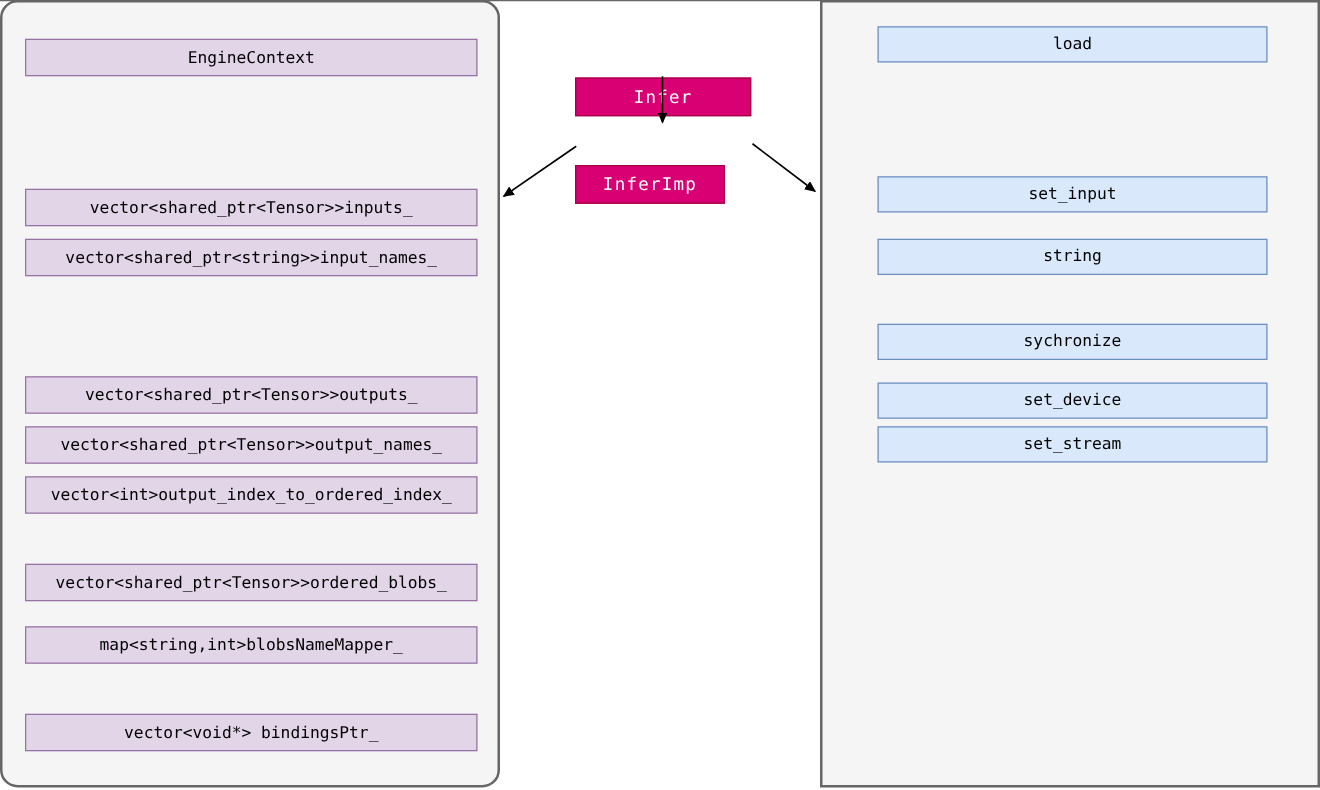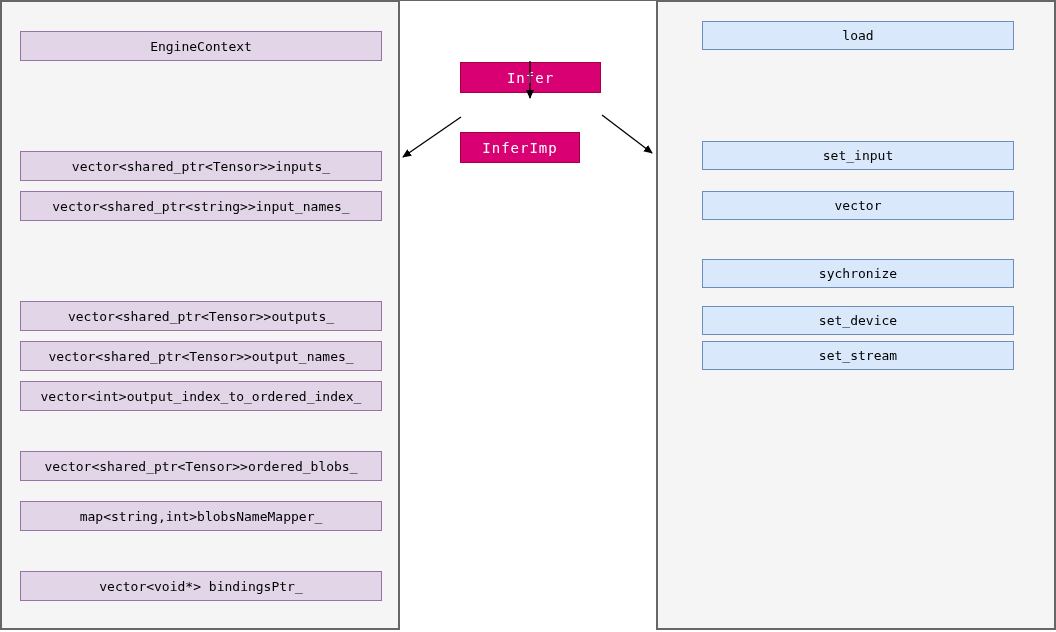--- a/index.html
+++ b/index.html
@@ -28,21 +28,21 @@
     position: absolute; left: 0; top: 0;
     width: 1056px; height: 1px;
     background: var(--panel-stroke);
   }
   .panel {
     position: absolute; top: 0;
     width: 400px; height: 630px;
     background: var(--panel-fill);
     border: 2px solid var(--panel-stroke);
   }
-  .panel.left  { left: 0; }
+  .panel.left  { left: 0; border-radius: 14px; }
   .panel.right { left: 656px; }
   .node {
     position: absolute;
     display: flex; align-items: center; justify-content: center;
     font-size: 13px; color: var(--text);
     white-space: nowrap; overflow: hidden;
   }
   .member {
     left: 18px; width: 362px; height: 30px;
     background: var(--member-fill);
@@ -87,21 +87,21 @@
     <div class="node member" style="top:339px">vector&lt;shared_ptr&lt;Tensor&gt;&gt;output_names_</div>
     <div class="node member" style="top:379px">vector&lt;int&gt;output_index_to_ordered_index_</div>
     <div class="node member" style="top:449px">vector&lt;shared_ptr&lt;Tensor&gt;&gt;ordered_blobs_</div>
     <div class="node member" style="top:499px">map&lt;string,int&gt;blobsNameMapper_</div>
     <div class="node member" style="top:569px">vector&lt;void*&gt; bindingsPtr_</div>
   </div>
 
   <div class="panel right">
     <div class="node method" style="top:19px">load</div>
     <div class="node method" style="top:139px">set_input</div>
-    <div class="node method" style="top:189px">vector</div>
+    <div class="node method" style="top:189px">string</div>
     <div class="node method" style="top:257px">sychronize</div>
     <div class="node method" style="top:304px">set_device</div>
     <div class="node method" style="top:339px">set_stream</div>
   </div>
 
   <div id="infer-box" class="class-box">Infer</div>
   <div id="inferimp-box" class="class-box">InferImp</div>
 
   <svg class="arrows" viewBox="0 0 1056 632" xmlns="http://www.w3.org/2000/svg">
     <defs>

